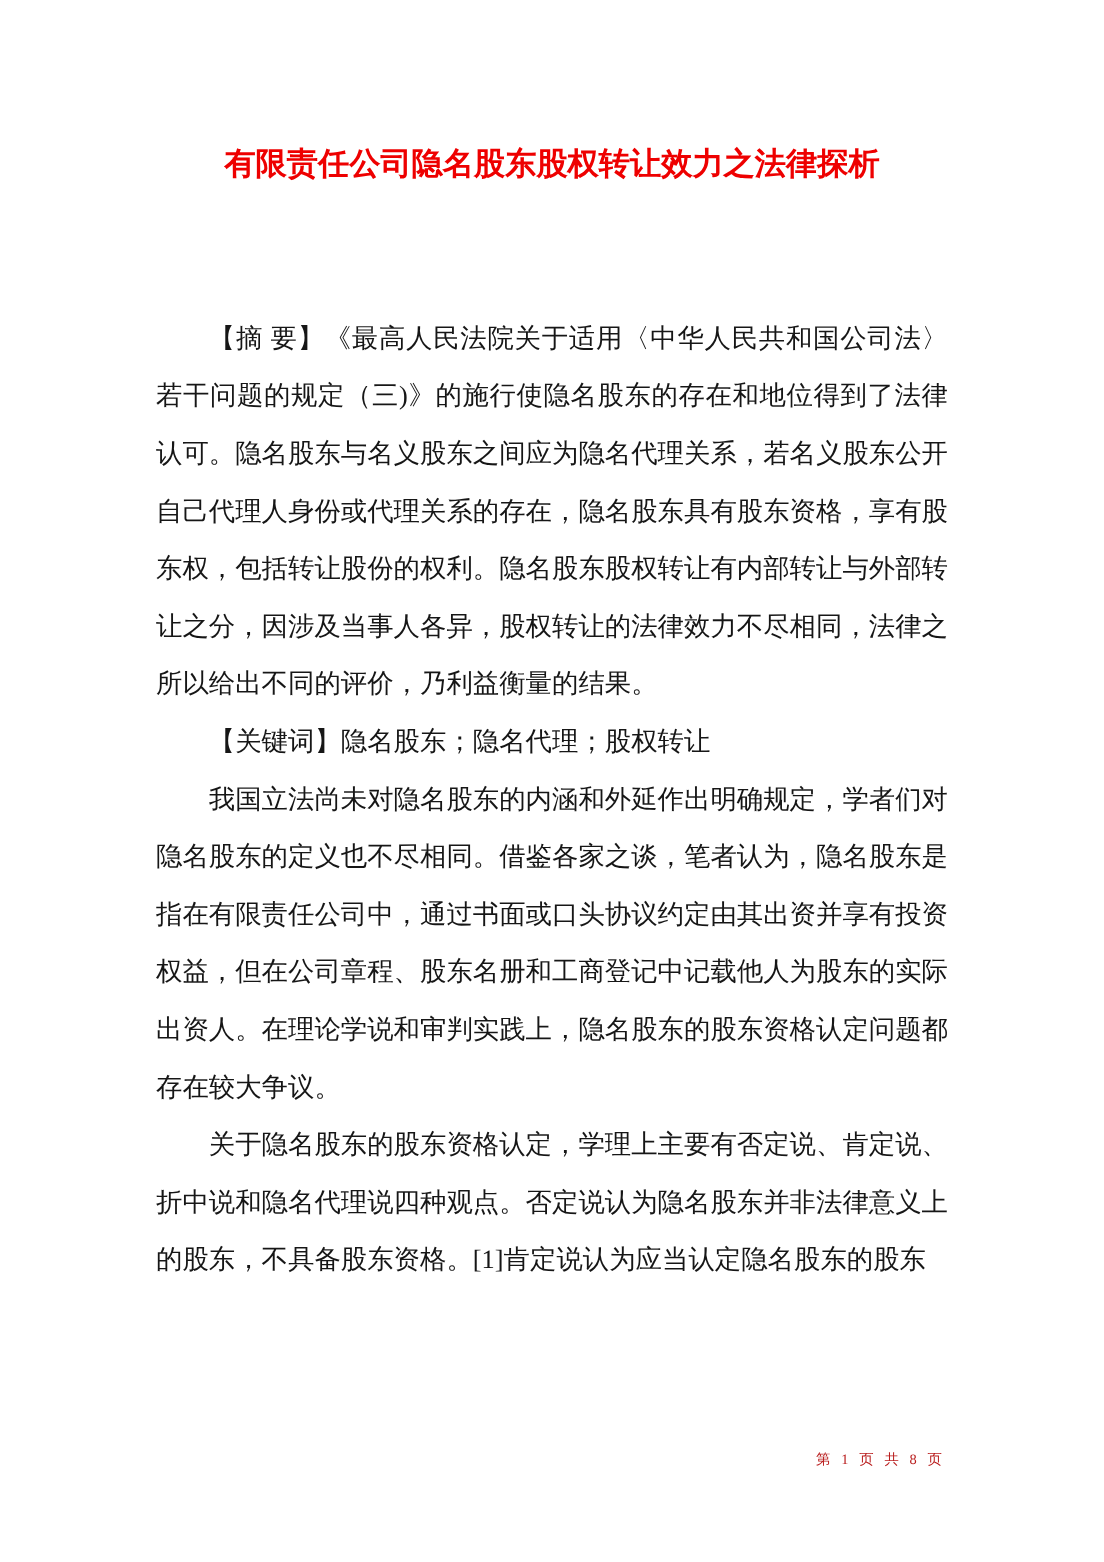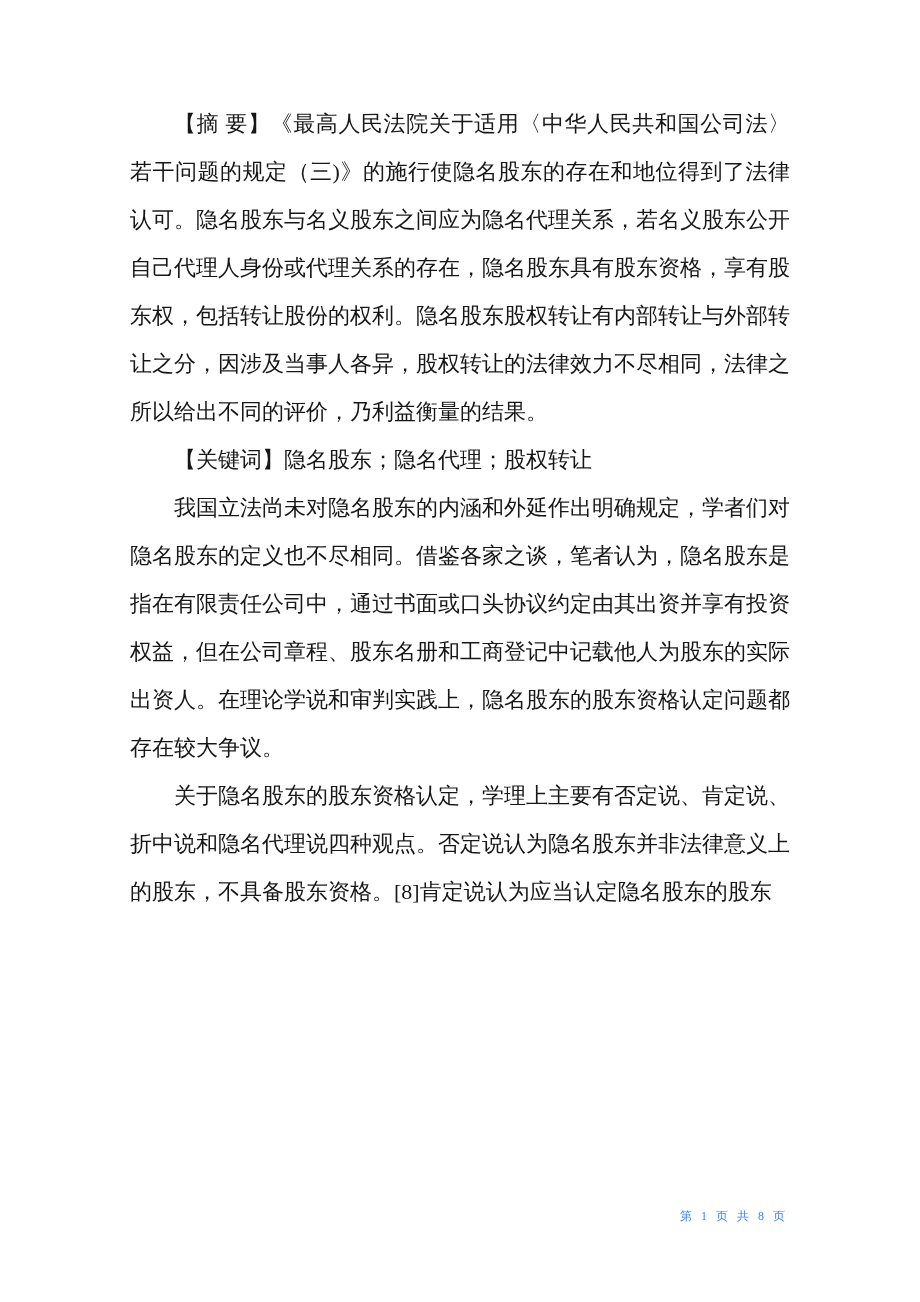--- a/index.html
+++ b/index.html
@@ -37,30 +37,31 @@
     margin: 0;
     padding: 0;
     text-indent: 2em;
   }
   .page-footer {
     position: absolute;
     top: 1208px;
     right: 132px;
     font-size: 12px;
     letter-spacing: 3px;
-    color: #3b82f6;
+    color: #b91c1c;
     white-space: nowrap;
   }
 </style>
 </head>
 <body>
 
 <div class="page" style="background: rgb(255, 255, 255);">
+  <h1 class="doc-title" style="color: rgb(238, 0, 0);">有限责任公司隐名股东股权转让效力之法律探析</h1>
 
   <div class="doc-body" style="color: rgb(22, 22, 22);">
       <p class="body">【摘 要】《最高人民法院关于适用〈中华人民共和国公司法〉若干问题的规定（三)》的施行使隐名股东的存在和地位得到了法律认可。隐名股东与名义股东之间应为隐名代理关系，若名义股东公开自己代理人身份或代理关系的存在，隐名股东具有股东资格，享有股东权，包括转让股份的权利。隐名股东股权转让有内部转让与外部转让之分，因涉及当事人各异，股权转让的法律效力不尽相同，法律之所以给出不同的评价，乃利益衡量的结果。</p>
       <p class="body">【关键词】隐名股东；隐名代理；股权转让</p>
       <p class="body">我国立法尚未对隐名股东的内涵和外延作出明确规定，学者们对隐名股东的定义也不尽相同。借鉴各家之谈，笔者认为，隐名股东是指在有限责任公司中，通过书面或口头协议约定由其出资并享有投资权益，但在公司章程、股东名册和工商登记中记载他人为股东的实际出资人。在理论学说和审判实践上，隐名股东的股东资格认定问题都存在较大争议。</p>
-      <p class="body">关于隐名股东的股东资格认定，学理上主要有否定说、肯定说、折中说和隐名代理说四种观点。否定说认为隐名股东并非法律意义上的股东，不具备股东资格。[8]肯定说认为应当认定隐名股东的股东</p>
+      <p class="body">关于隐名股东的股东资格认定，学理上主要有否定说、肯定说、折中说和隐名代理说四种观点。否定说认为隐名股东并非法律意义上的股东，不具备股东资格。[1]肯定说认为应当认定隐名股东的股东</p>
     </div>
 
   <div class="page-footer">第 1 页 共 8 页</div>
 </div>
 
 </body></html>

